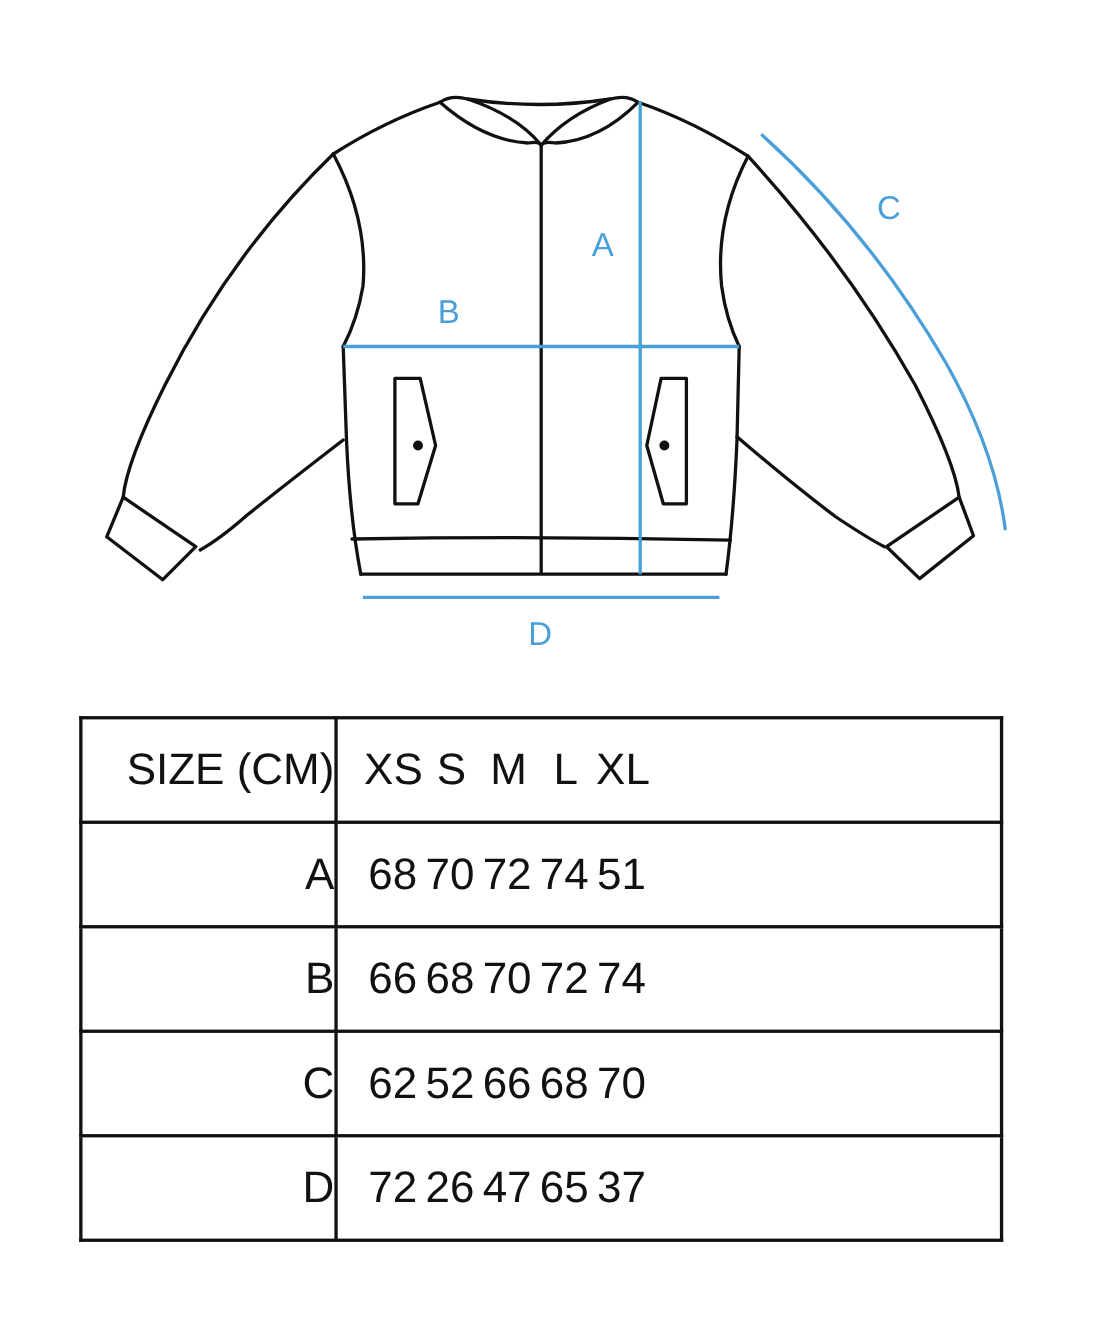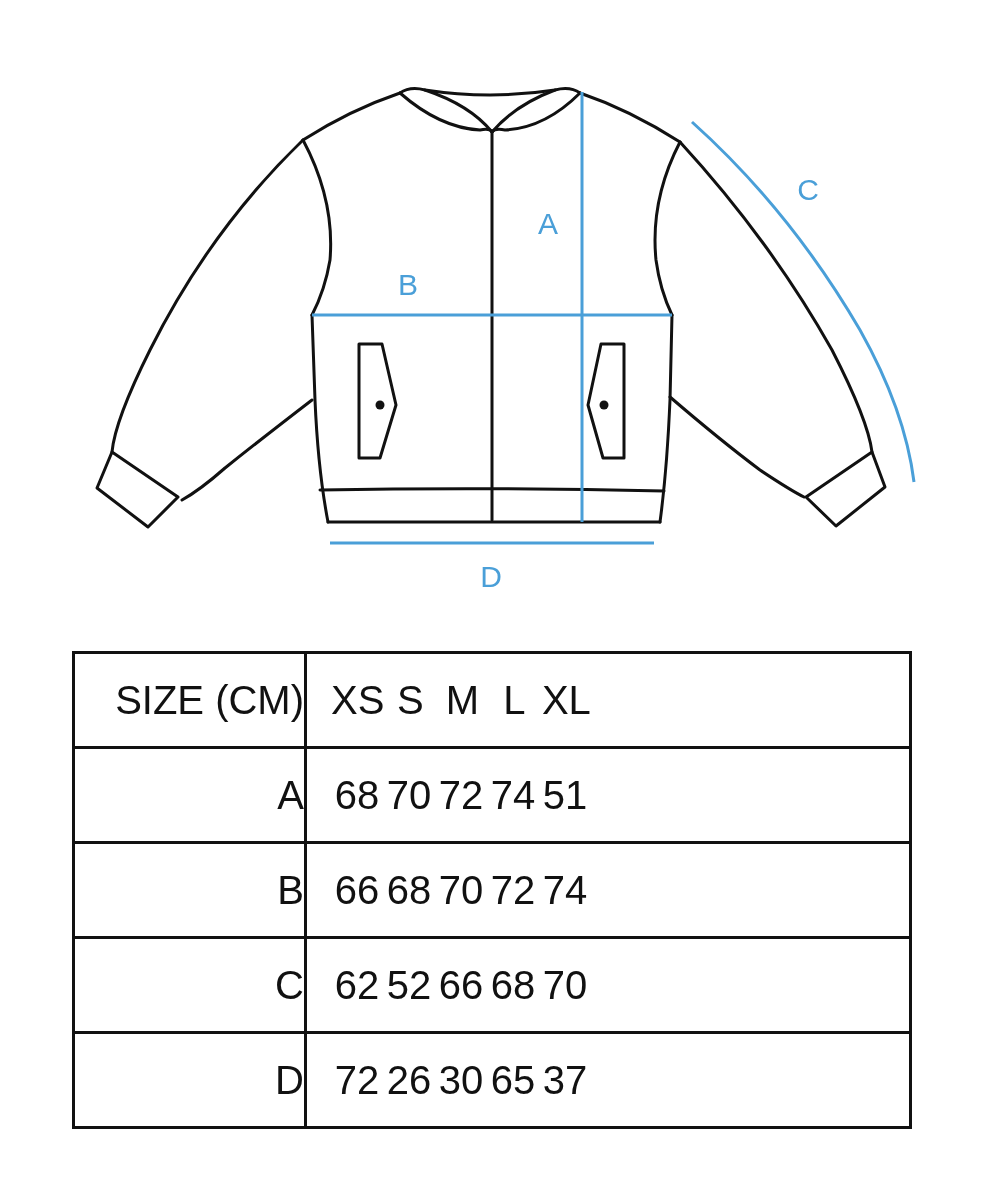--- a/index.html
+++ b/index.html
@@ -123,20 +123,20 @@
       <span>70</span>
     </div>
         </td>
   </tr>
   <tr>
     <td class="first-cell row-head">D</td>
     <td>
           <div class="vals">
       <span>72</span>
       <span>26</span>
-      <span>30</span>
+      <span>47</span>
       <span>65</span>
       <span>37</span>
     </div>
         </td>
   </tr>
 </tbody>
   </table>
 
 </body></html>

